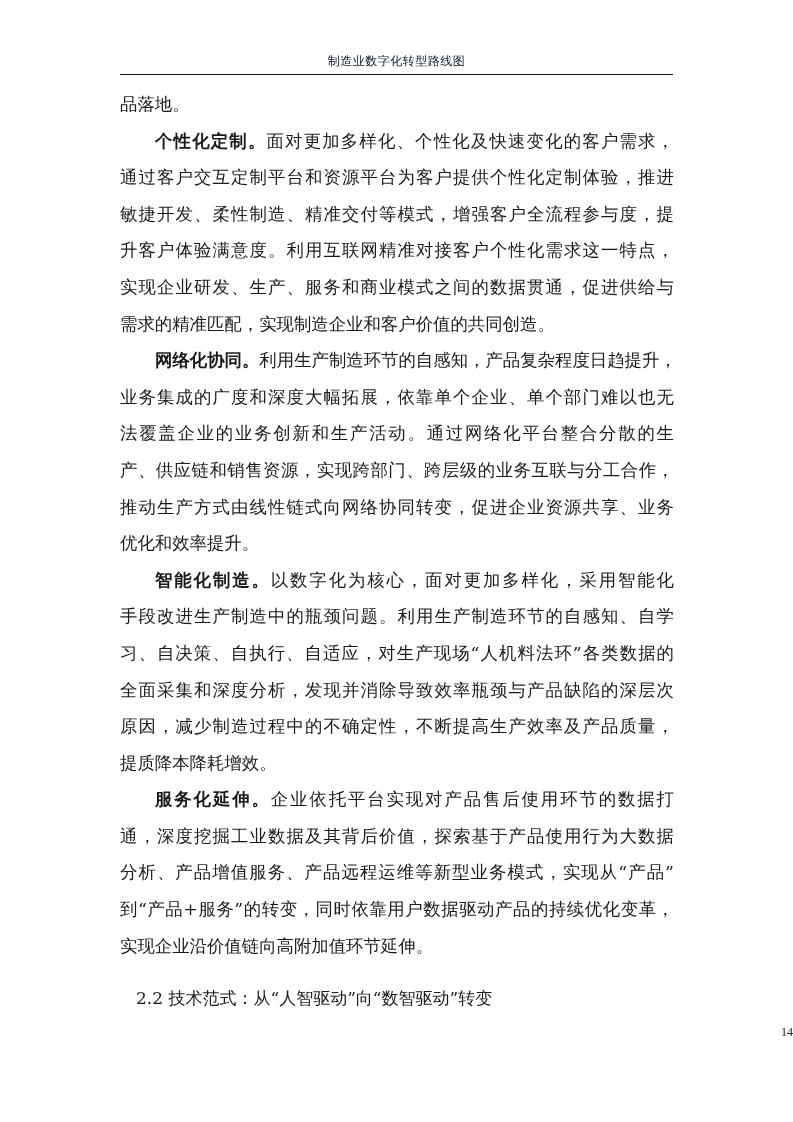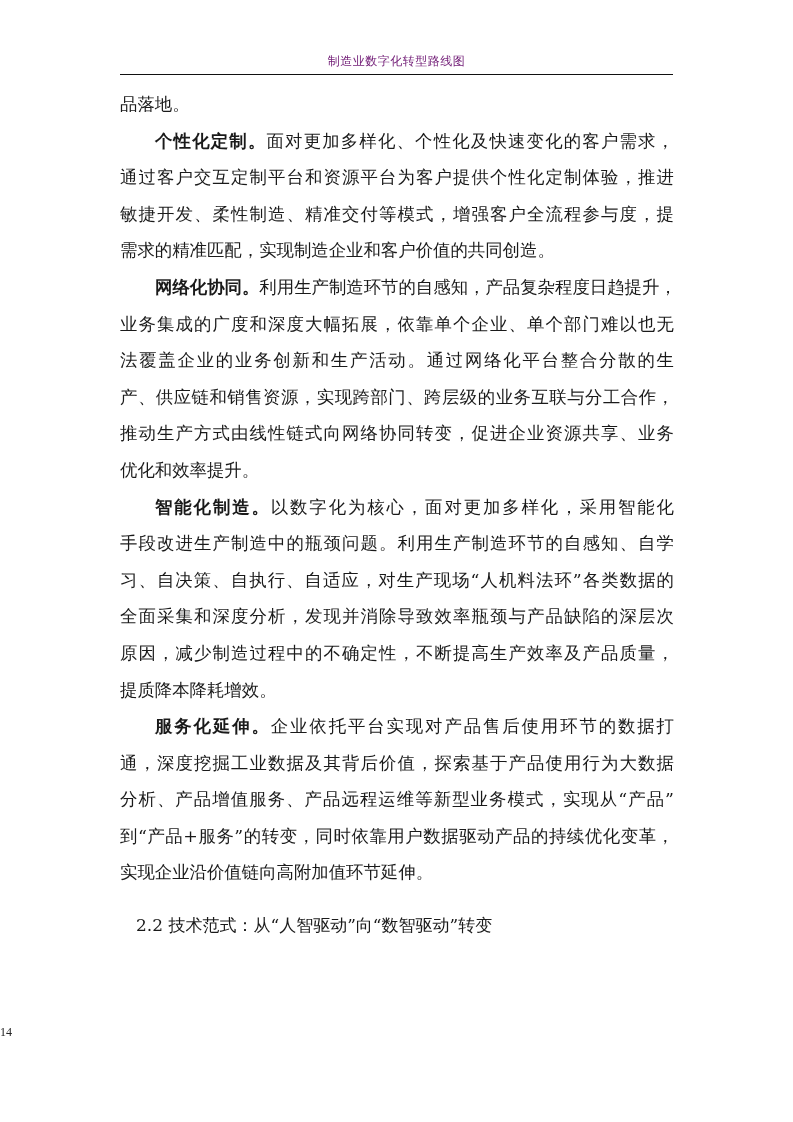--- a/index.html
+++ b/index.html
@@ -16,21 +16,21 @@
       color: #1a1a1a;
     }
     .page-header {
       position: absolute;
       left: 120px;
       top: 53px;
       width: 553px;
       text-align: center;
       font-family: "DejaVu Sans", "Liberation Sans", sans-serif;
       font-size: 12px;
-      color: #701a75;
+      color: #0f172a;
       letter-spacing: 0.5px;
     }
     .header-rule {
       position: absolute;
       left: 120px;
       top: 74px;
       width: 553px;
       height: 0;
       border-top: 1.3px solid #111;
     }
@@ -65,21 +65,21 @@
       margin: 16px;
       font-size: 17px;
       line-height: 36.6px;
       font-weight: normal;
     }
     .page-number {
       position: absolute;
       left: 0;
       width: 793px;
       top: 1025px;
-      text-align: left;
+      text-align: right;
       font-family: "Liberation Serif", "DejaVu Serif", serif;
       font-size: 12px;
       color: #222;
     }
   </style>
 </head>
 <body>
 
 <div class="page-header">制造业数字化转型路线图</div>
 <div class="header-rule"></div>
@@ -87,20 +87,22 @@
 <div class="body-text">
 
   <p class="para">
     <span class="line last">品落地。</span>
   </p>
 
   <p class="para">
     <span class="line" style="padding-left:35px;"><span class="lead">个性化定制。</span><span>面对更加多样化、个性化及快速变化的客户需求，</span></span>
     <span class="line">通过客户交互定制平台和资源平台为客户提供个性化定制体验，推进</span>
     <span class="line">敏捷开发、柔性制造、精准交付等模式，增强客户全流程参与度，提</span>
+    <span class="line">升客户体验满意度。利用互联网精准对接客户个性化需求这一特点，</span>
+    <span class="line">实现企业研发、生产、服务和商业模式之间的数据贯通，促进供给与</span>
     <span class="line last">需求的精准匹配，实现制造企业和客户价值的共同创造。</span>
   </p>
 
   <p class="para">
     <span class="line" style="padding-left:35px;"><span class="lead">网络化协同。</span><span>利用生产制造环节的自感知，产品复杂程度日趋提升，</span></span>
     <span class="line">业务集成的广度和深度大幅拓展，依靠单个企业、单个部门难以也无</span>
     <span class="line">法覆盖企业的业务创新和生产活动。通过网络化平台整合分散的生</span>
     <span class="line">产、供应链和销售资源，实现跨部门、跨层级的业务互联与分工合作，</span>
     <span class="line">推动生产方式由线性链式向网络协同转变，促进企业资源共享、业务</span>
     <span class="line last">优化和效率提升。</span>

